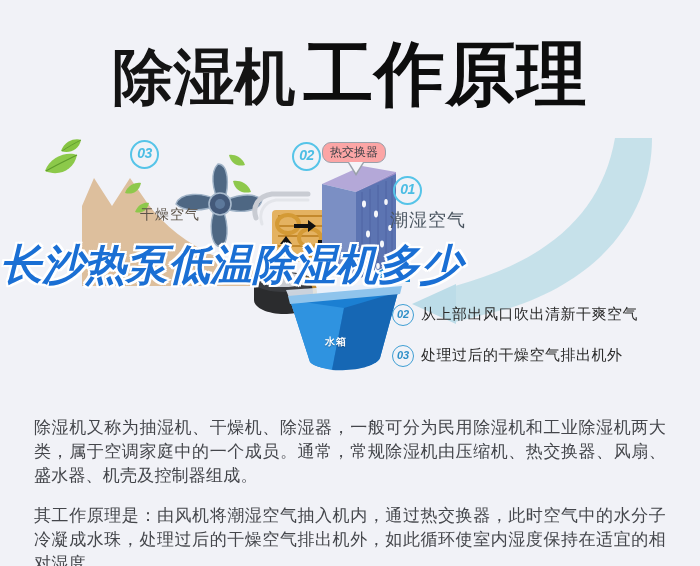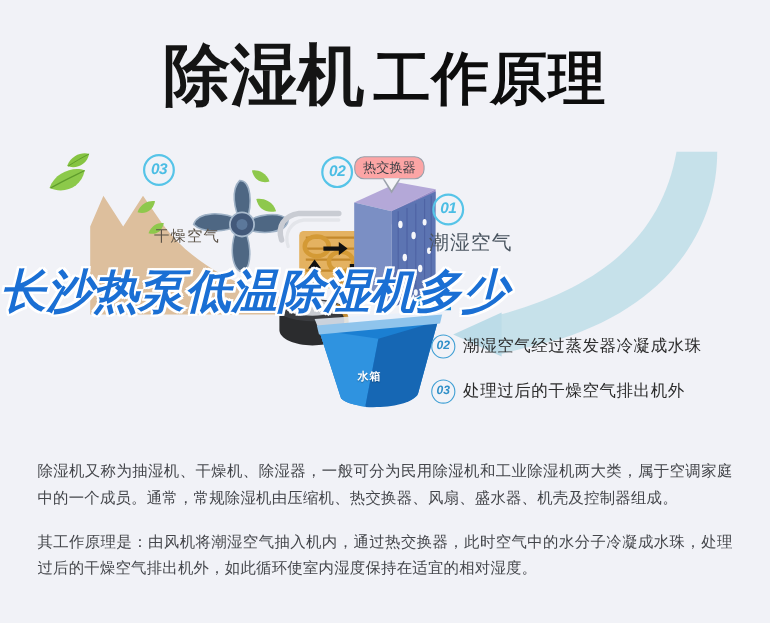--- a/index.html
+++ b/index.html
@@ -32,21 +32,21 @@
     white-space: nowrap;
   }
   .title-a {
     font-size: 61px;
     font-weight: 700;
     color: #141414;
     letter-spacing: 0px;
     vertical-align: baseline;
   }
   .title-b {
-    font-size: 52px;
+    font-size: 70px;
     font-weight: 700;
     color: #0d0d0d;
     letter-spacing: 1px;
     margin-left: 8px;
     vertical-align: baseline;
   }
 
   
   .stage {
     position: absolute;
@@ -217,21 +217,21 @@
   }
 
   
   .copy {
     position: absolute;
     left: 34px;
     top: 416px;
     width: 632px;
   }
   .para {
-    font-size: 14px;
+    font-size: 17px;
     line-height: 24px;
     color: #44464b;
     letter-spacing: .2px;
     text-align: justify;
     margin: 0 0 16px 0;
   }
   .para.second { margin-bottom: 0; }
 </style>
 </head>
 <body>
@@ -350,21 +350,21 @@
 
     <div class="bubble">热交换器</div>
 
     <div class="lbl-dry">干燥空气</div>
     <div class="lbl-humid">潮湿空气</div>
     <div class="lbl-tank">水箱</div>
 
     <div class="steps">
       <div class="step-line">
         <div class="step-badge">02</div>
-        <div class="step-text">潮湿空气经过蒸发器冷凝成水珠</div>
+        <div class="step-text">从上部出风口吹出清新干爽空气</div>
       </div>
       <div class="step-line">
         <div class="step-badge">03</div>
         <div class="step-text">处理过后的干燥空气排出机外</div>
       </div>
     </div>
 
   </div>
 
   <div class="watermark">

